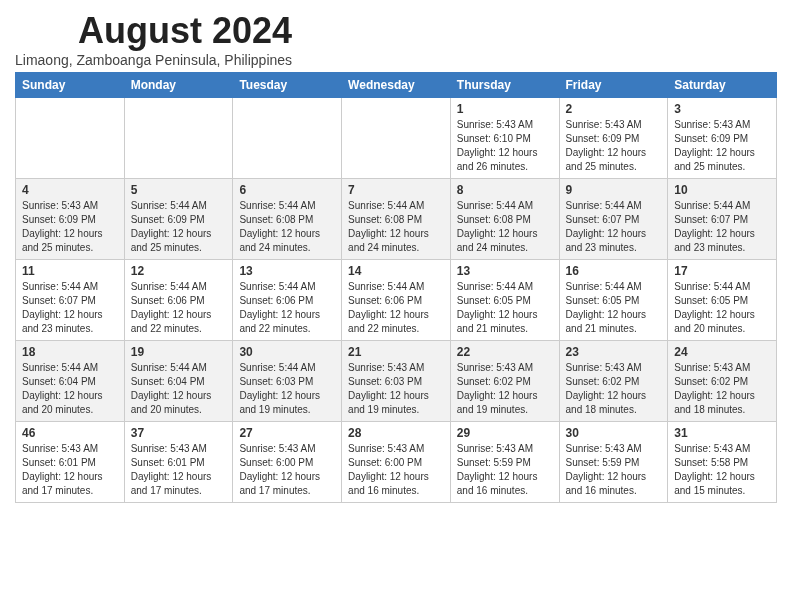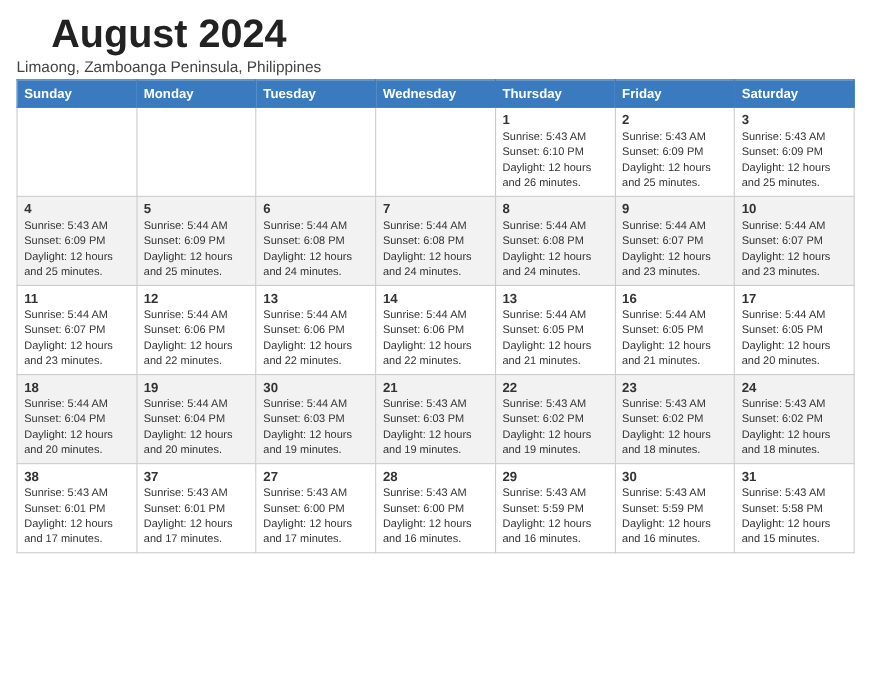--- a/index.html
+++ b/index.html
@@ -34,21 +34,20 @@
       width: 28px;
       height: 28px;
     }
     .title-block {
       text-align: right;
     }
     .main-title {
       font-size: 36px;
       font-weight: bold;
       color: #222;
-      text-align: center;
     }
     .subtitle {
       font-size: 14px;
       color: #444;
     }
     table {
       width: 100%;
       border-collapse: collapse;
       font-size: 10.5px;
       border-radius: 13px;
@@ -288,21 +287,21 @@
         <td>
           <div class="day-num">24</div>
           <div class="day-info" style="white-space: pre-line;">Sunrise: 5:43 AM
 Sunset: 6:02 PM
 Daylight: 12 hours
 and 18 minutes.</div>
         </td>
       </tr>
       <tr>
         <td>
-          <div class="day-num">38</div>
+          <div class="day-num">46</div>
           <div class="day-info" style="white-space: pre-line;">Sunrise: 5:43 AM
 Sunset: 6:01 PM
 Daylight: 12 hours
 and 17 minutes.</div>
         </td>
         <td>
           <div class="day-num">37</div>
           <div class="day-info" style="white-space: pre-line;">Sunrise: 5:43 AM
 Sunset: 6:01 PM
 Daylight: 12 hours

